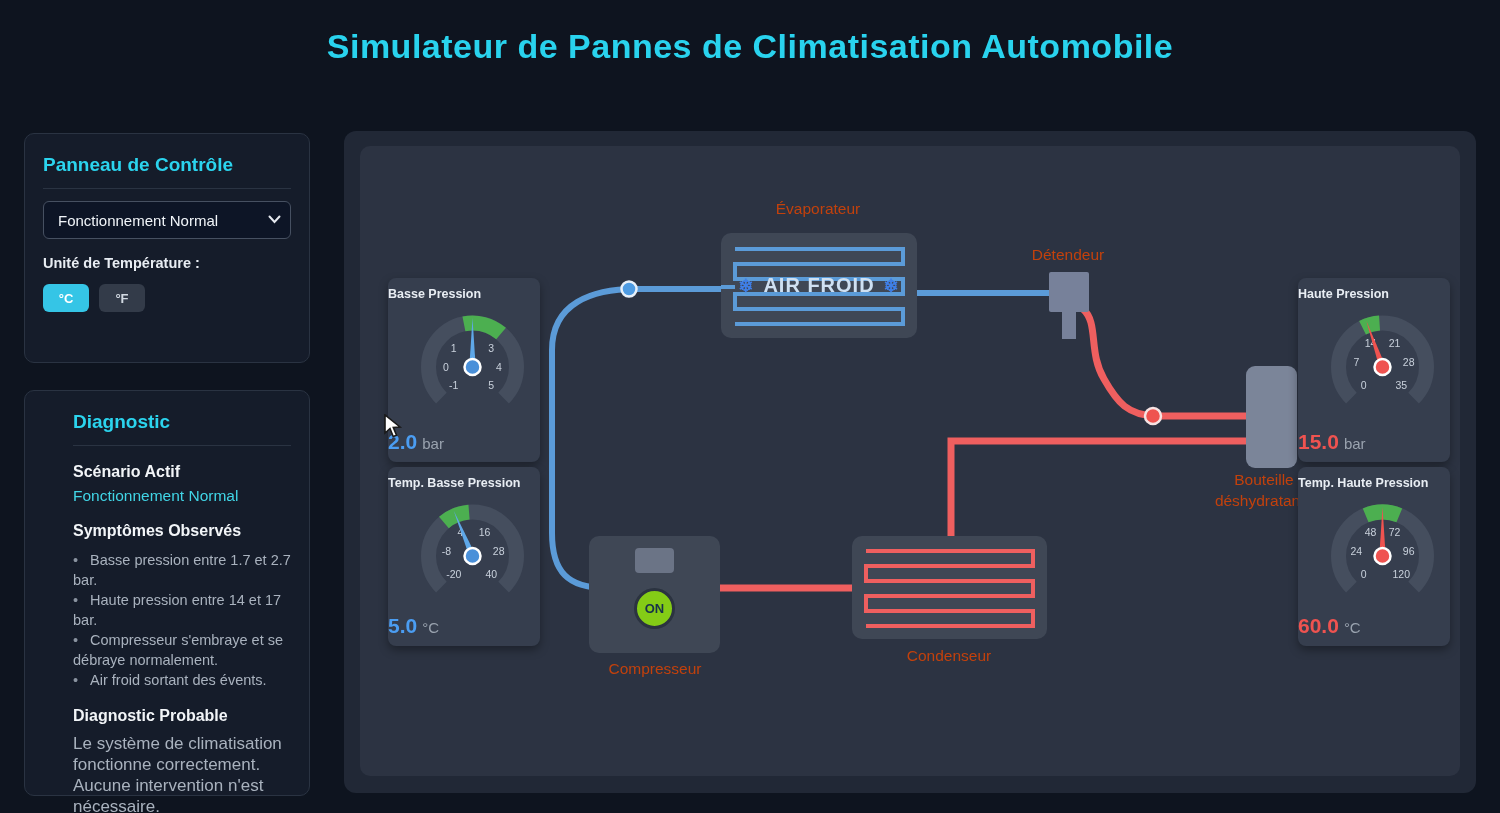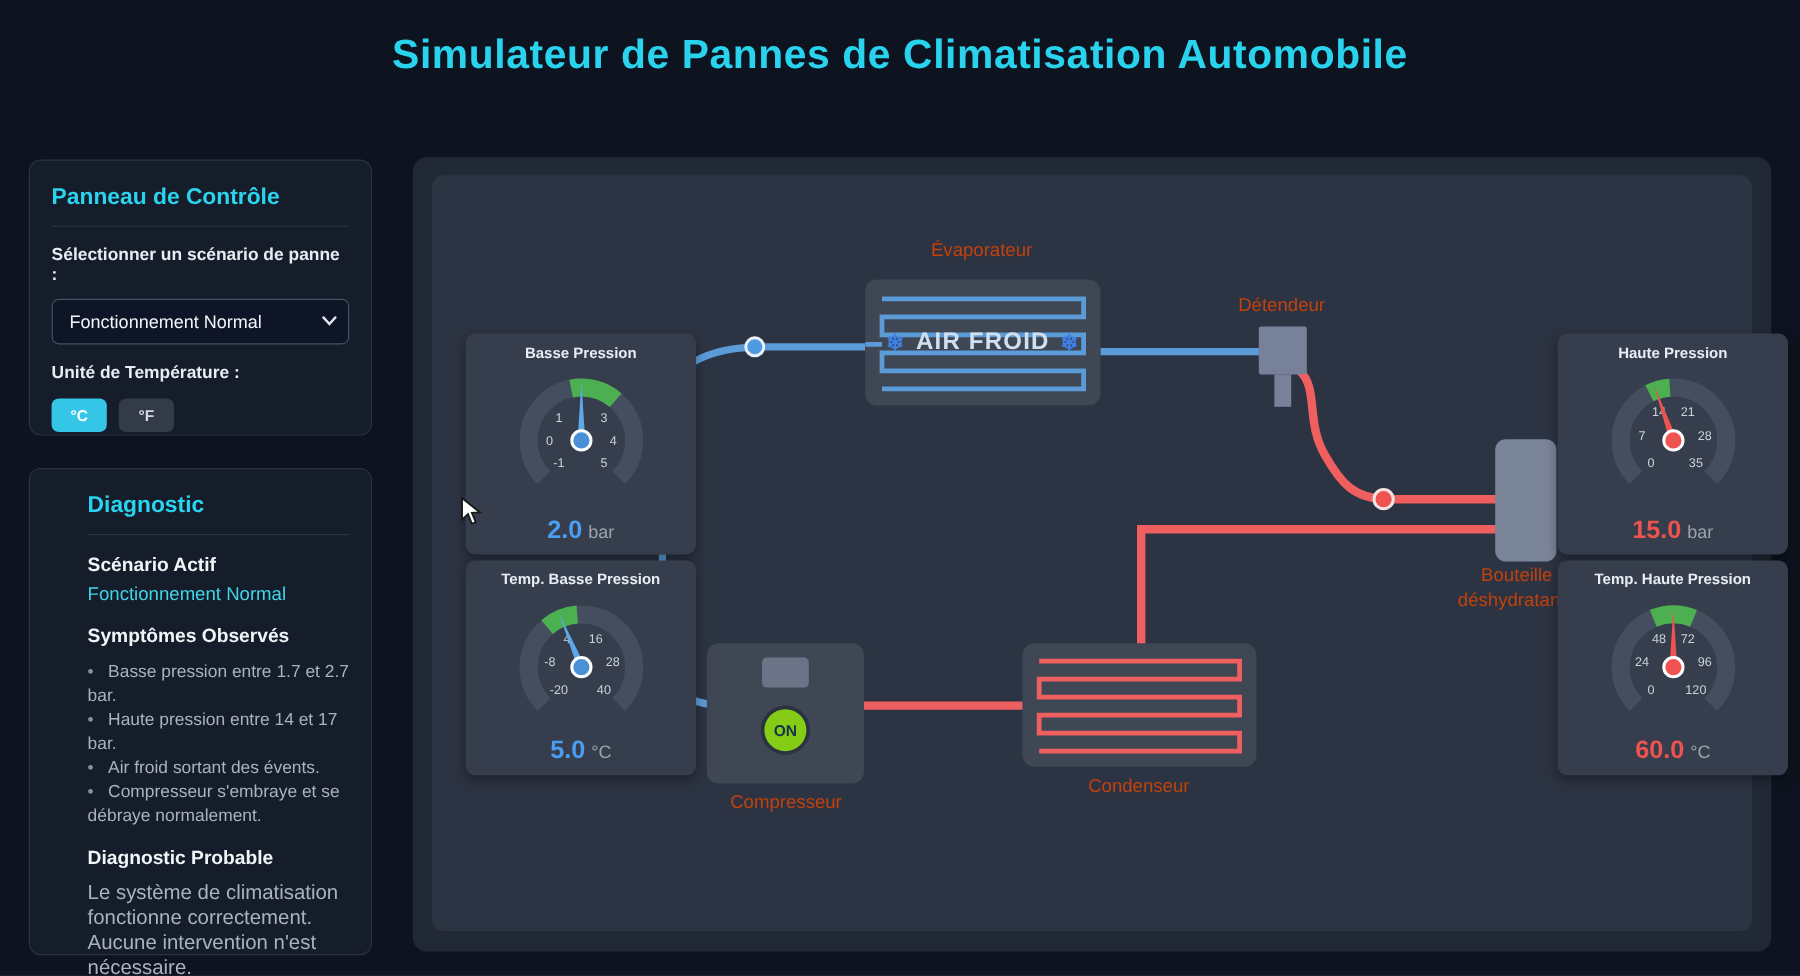--- a/index.html
+++ b/index.html
@@ -66,22 +66,22 @@
   .coil { position:absolute; left:0; top:0; }
   .airfroid { position:absolute; inset:0; display:flex; align-items:center; justify-content:center; gap:9px;
     font-size:20px; font-weight:bold; letter-spacing:1px; color:#cfe0f2; }
   .airfroid .flake { color:#3f7fe8; font-size:18px; }
 
   .comp-label { position:absolute; z-index:3; font-size:15.5px; color:#c2410c; text-align:center;
     transform:translate(-50%,-50%); white-space:nowrap; }
   .comp-label.wrap { white-space:normal; width:160px; line-height:21px; }
 
   
-  .gauge-card { position:absolute; width:192px; background:#363e4e; border-radius:8px; z-index:4;
-    box-shadow:0 4px 10px rgba(0,0,0,.35); text-align:center; }
+  .gauge-card { position:absolute; width:152px; background:#363e4e; border-radius:8px; z-index:4;
+    box-shadow:0 4px 10px rgba(0,0,0,.35); }
   .gc-1 { left:388px; top:278px; height:184px; }
   .gc-2 { left:388px; top:467px; height:179px; }
   .gc-3 { left:1298px; top:278px; height:184px; }
   .gc-4 { left:1298px; top:467px; height:179px; }
   .gauge-title { margin-top:9px; font-size:12.5px; font-weight:bold; color:#e8edf3; }
   .gauge-svg { margin-top:2px; }
   .gauge-value-row { position:absolute; bottom:8px; left:0; width:100%; }
   .gauge-value { font-size:21px; font-weight:bold; }
   .gauge-value.cold { color:#4b9df2; }
   .gauge-value.hot { color:#ef5350; }
@@ -91,21 +91,20 @@
 </style>
 </head>
 <body>
 
 <div class="header">
   <div class="title">Simulateur de Pannes de Climatisation Automobile</div>
 </div>
 
 <div class="panel panel-control">
   <div class="panel-heading">Panneau de Contrôle</div>
-  <div class="field-label">Sélectionner un scénario de panne :</div>
   <div class="select-wrap">
     <select>
       <option>Fonctionnement Normal</option>
     </select>
     <svg width="13" height="9" viewBox="0 0 13 9">
       <path d="M1.5 1.5 L6.5 7 L11.5 1.5" fill="none" stroke="#e5e9ef" stroke-width="2" stroke-linecap="round"></path>
     </svg>
   </div>
   <div class="field-label">Unité de Température :</div>
   <div class="unit-row">
@@ -115,22 +114,22 @@
 </div>
 
 <div class="panel panel-diag">
   <div class="panel-heading">Diagnostic</div>
   <div class="diag-sub">Scénario Actif</div>
   <div class="diag-scenario">Fonctionnement Normal</div>
   <div class="diag-sub">Symptômes Observés</div>
   <div class="symptoms" id="symptoms">
       <div class="symptom"><span class="bullet">•</span>Basse pression entre 1.7 et 2.7 bar.</div>
       <div class="symptom"><span class="bullet">•</span>Haute pression entre 14 et 17 bar.</div>
+      <div class="symptom"><span class="bullet">•</span>Compresseur s'embraye et se débraye normalement.</div>
       <div class="symptom"><span class="bullet">•</span>Air froid sortant des évents.</div>
-      <div class="symptom"><span class="bullet">•</span>Compresseur s'embraye et se débraye normalement.</div>
     </div>
   <div class="diag-sub">Diagnostic Probable</div>
   <div class="diag-text">Le système de climatisation fonctionne correctement. Aucune intervention n'est nécessaire.</div>
 </div>
 
 <div class="main-panel"></div>
 <div class="diagram"></div>
 
 <svg id="pipes">
 

